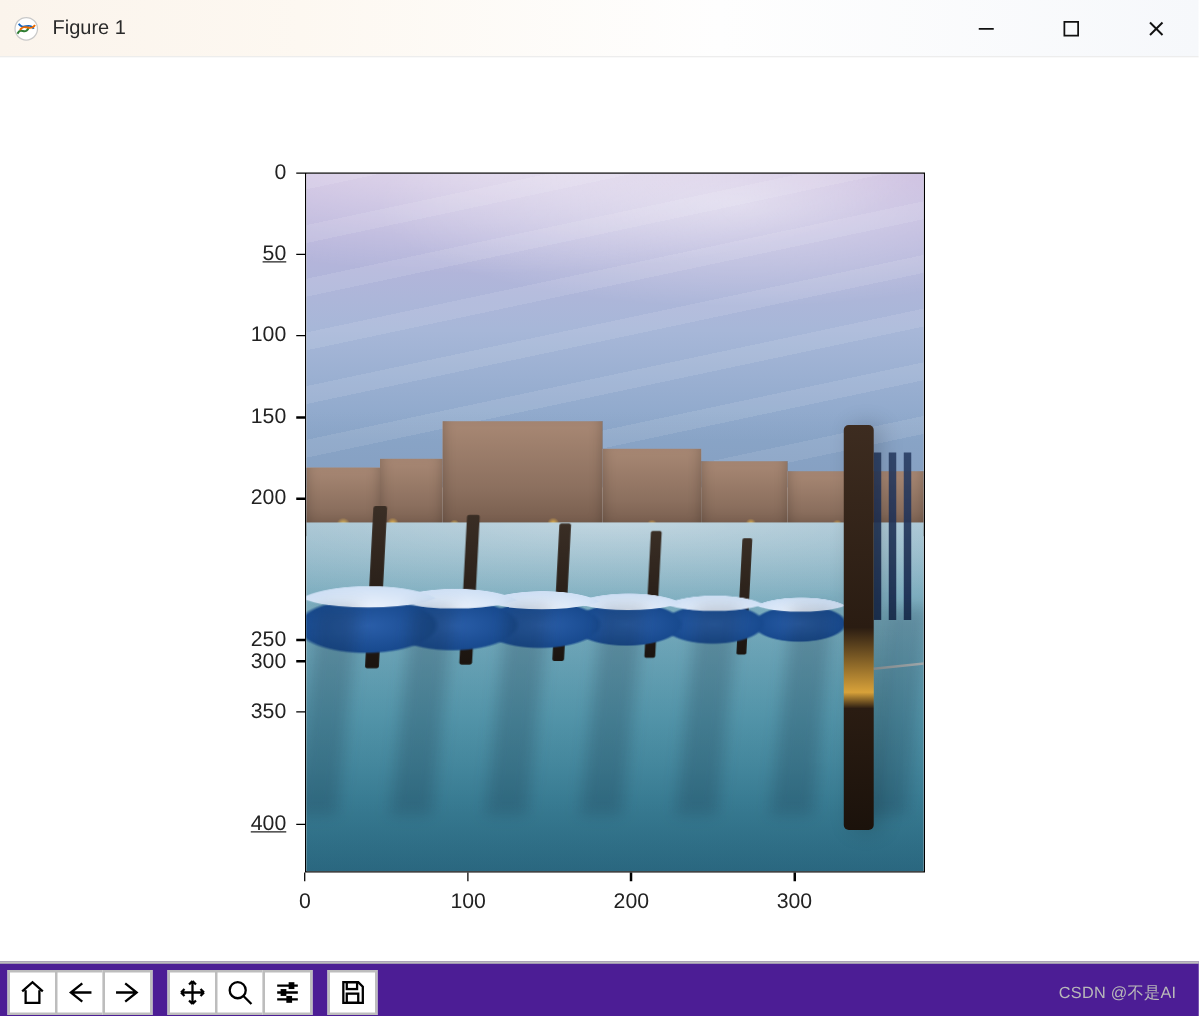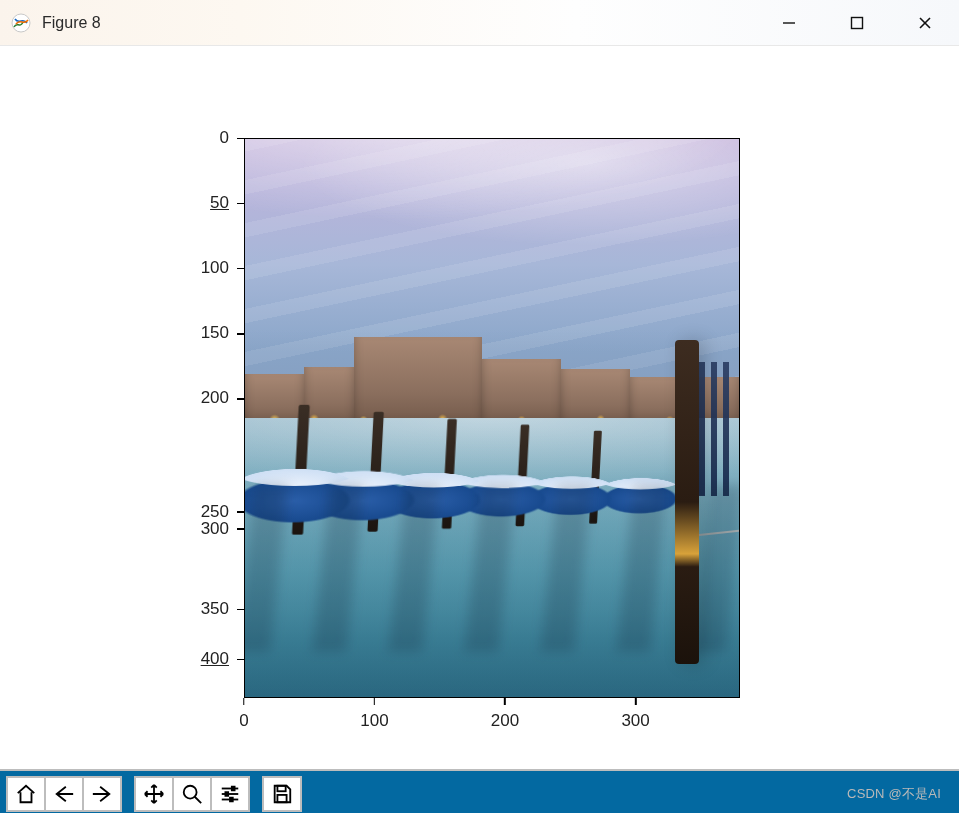--- a/index.html
+++ b/index.html
@@ -162,21 +162,21 @@
   .ytick { right: 100%; transform: translateY(-50%); text-align: right; white-space: nowrap; }
   .ytick .tickmark{ display:inline-block; width:7px; height:1.5px; background:#000; vertical-align:middle; margin-left:8px;}
   .xtick { top: 100%; transform: translateX(-50%); text-align:center; white-space:nowrap; }
   .xtick .tickmark{ display:block; width:1.5px; height:7px; background:#000; margin:0 auto 6px auto;}
 
   
   .toolbar {
     position: absolute; left:0; right:0; bottom:0;
     height: 44px;
     border-top: 2px solid #bdbdbd;
-    background: #0369a1;
+    background: #4c1d95;
     display:flex; align-items:center;
     padding: 3px 6px 0 6px;
     gap: 0px;
   }
   .tbtn {
     width: 40px; height: 36px;
     border: 2px solid #bdbdbd;
     background:#fff;
     display:flex; align-items:center; justify-content:center;
     margin-right: -2px;
@@ -194,21 +194,21 @@
 
 <div class="titlebar">
   <span class="app-icon">
     <svg width="20" height="20" viewBox="0 0 20 20">
       <circle cx="10" cy="10" r="9" fill="#fff" stroke="#c9c9c9"></circle>
       <path d="M3 14 C6 8, 9 16, 12 9" stroke="#2e7d32" stroke-width="1.6" fill="none"></path>
       <path d="M4 6 C8 12, 12 4, 16 10" stroke="#1565c0" stroke-width="1.6" fill="none"></path>
       <path d="M5 11 C9 5, 13 13, 17 7" stroke="#ef6c00" stroke-width="1.6" fill="none"></path>
     </svg>
   </span>
-  <span class="title">Figure 8</span>
+  <span class="title">Figure 1</span>
   <div class="win-controls">
     <div class="win-btn" title="minimize">
       <svg width="14" height="14" viewBox="0 0 14 14">
           <line x1="1" y1="7" x2="13" y2="7" stroke="#111" stroke-width="1.4"></line>
         </svg>
     </div>
     <div class="win-btn" title="maximize">
       <svg width="14" height="14" viewBox="0 0 14 14">
           <rect x="1.5" y="1.5" width="11" height="11" fill="none" stroke="#111" stroke-width="1.4"></rect>
         </svg>
@@ -249,21 +249,21 @@
       <div class="big-pole"></div>
     </div>
 
   <div class="ytick" style="top: 0px;"><span>0</span><span class="tickmark"></span></div>
       <div class="ytick" style="top: 65.1163px; text-decoration: underline;"><span>50</span><span class="tickmark"></span></div>
       <div class="ytick" style="top: 130.233px;"><span>100</span><span class="tickmark"></span></div>
       <div class="ytick" style="top: 195.349px; margin-left: 30px;"><span>150</span><span class="tickmark"></span></div>
       <div class="ytick" style="top: 260.465px;"><span>200</span><span class="tickmark"></span></div>
       <div class="ytick" style="top: 325.581px; margin-top: 48px;"><span>250</span><span class="tickmark"></span></div>
       <div class="ytick" style="top: 390.698px;"><span>300</span><span class="tickmark"></span></div>
-      <div class="ytick" style="top: 471px;"><span>350</span><span class="tickmark"></span></div>
+      <div class="ytick" style="top: 431px;"><span>350</span><span class="tickmark"></span></div>
       <div class="ytick" style="top: 520.93px; text-decoration: underline;"><span>400</span><span class="tickmark"></span></div>
       <div class="xtick" style="left: 0px;"><span class="tickmark"></span><span>0</span></div>
       <div class="xtick" style="left: 130.526px;"><span class="tickmark"></span><span>100</span></div>
       <div class="xtick" style="left: 261.053px;"><span class="tickmark"></span><span>200</span></div>
       <div class="xtick" style="left: 391.579px;"><span class="tickmark"></span><span>300</span></div>
     </div>
 </div>
 
 <div class="toolbar">
   <div class="tbtn" title="home-icon">

